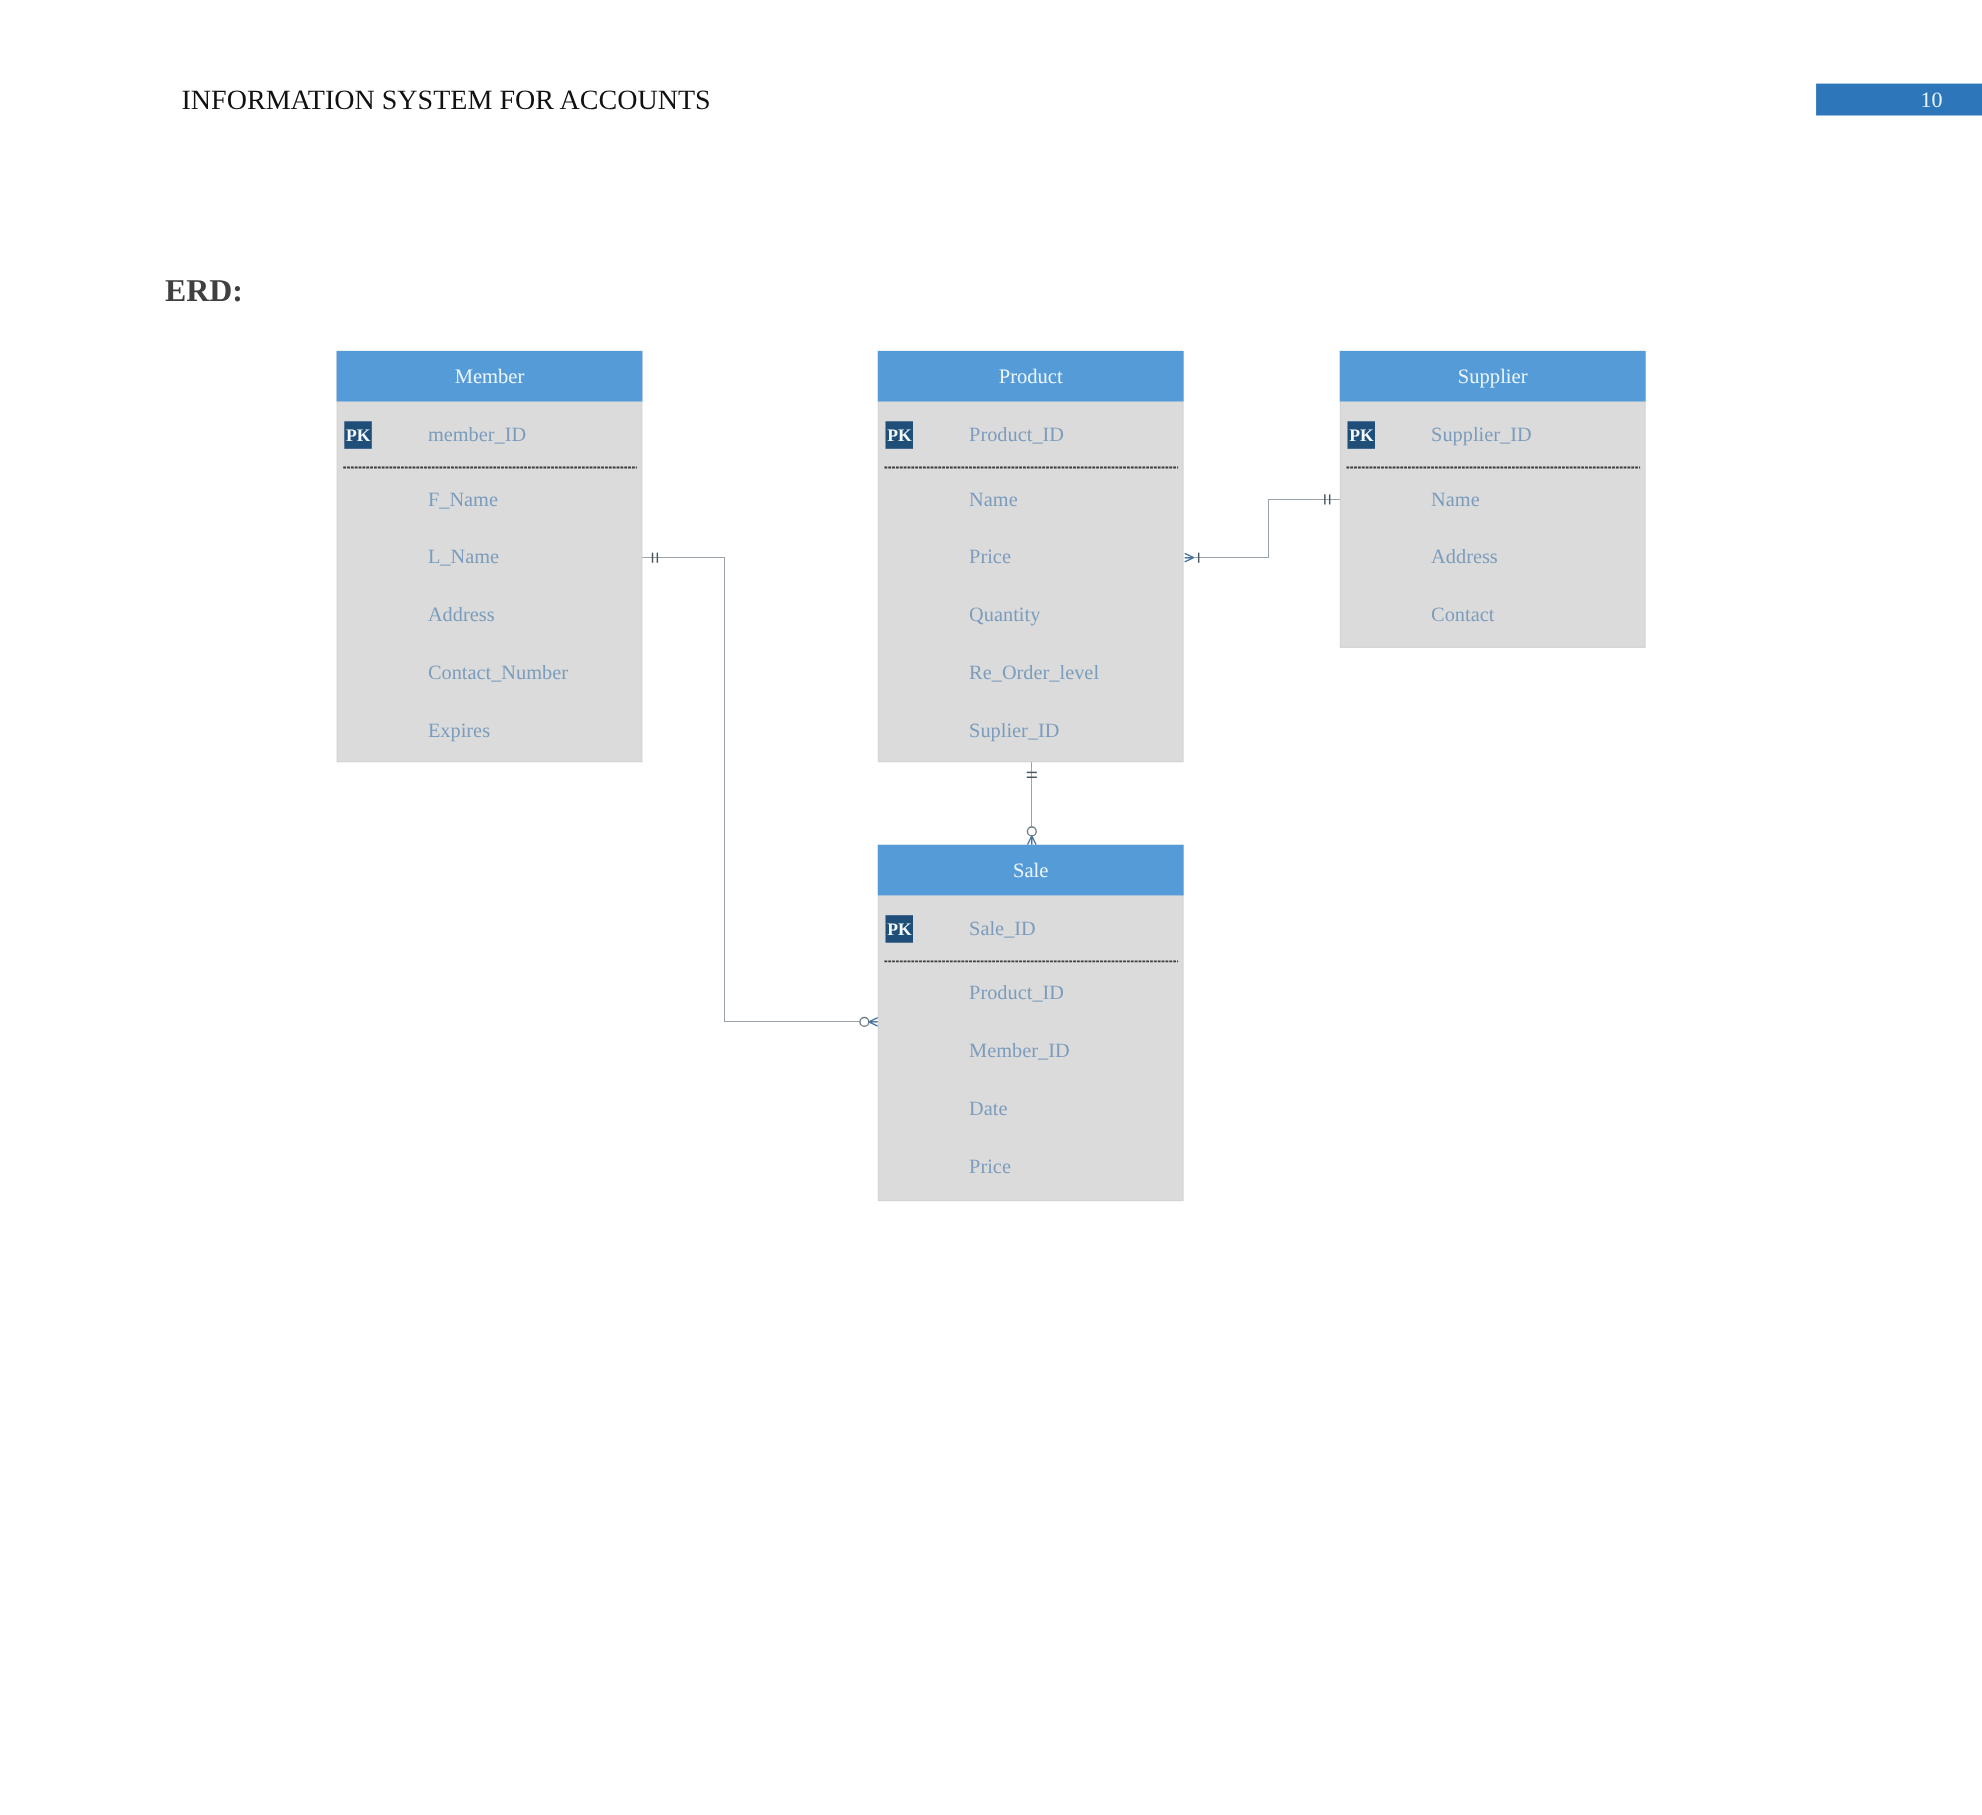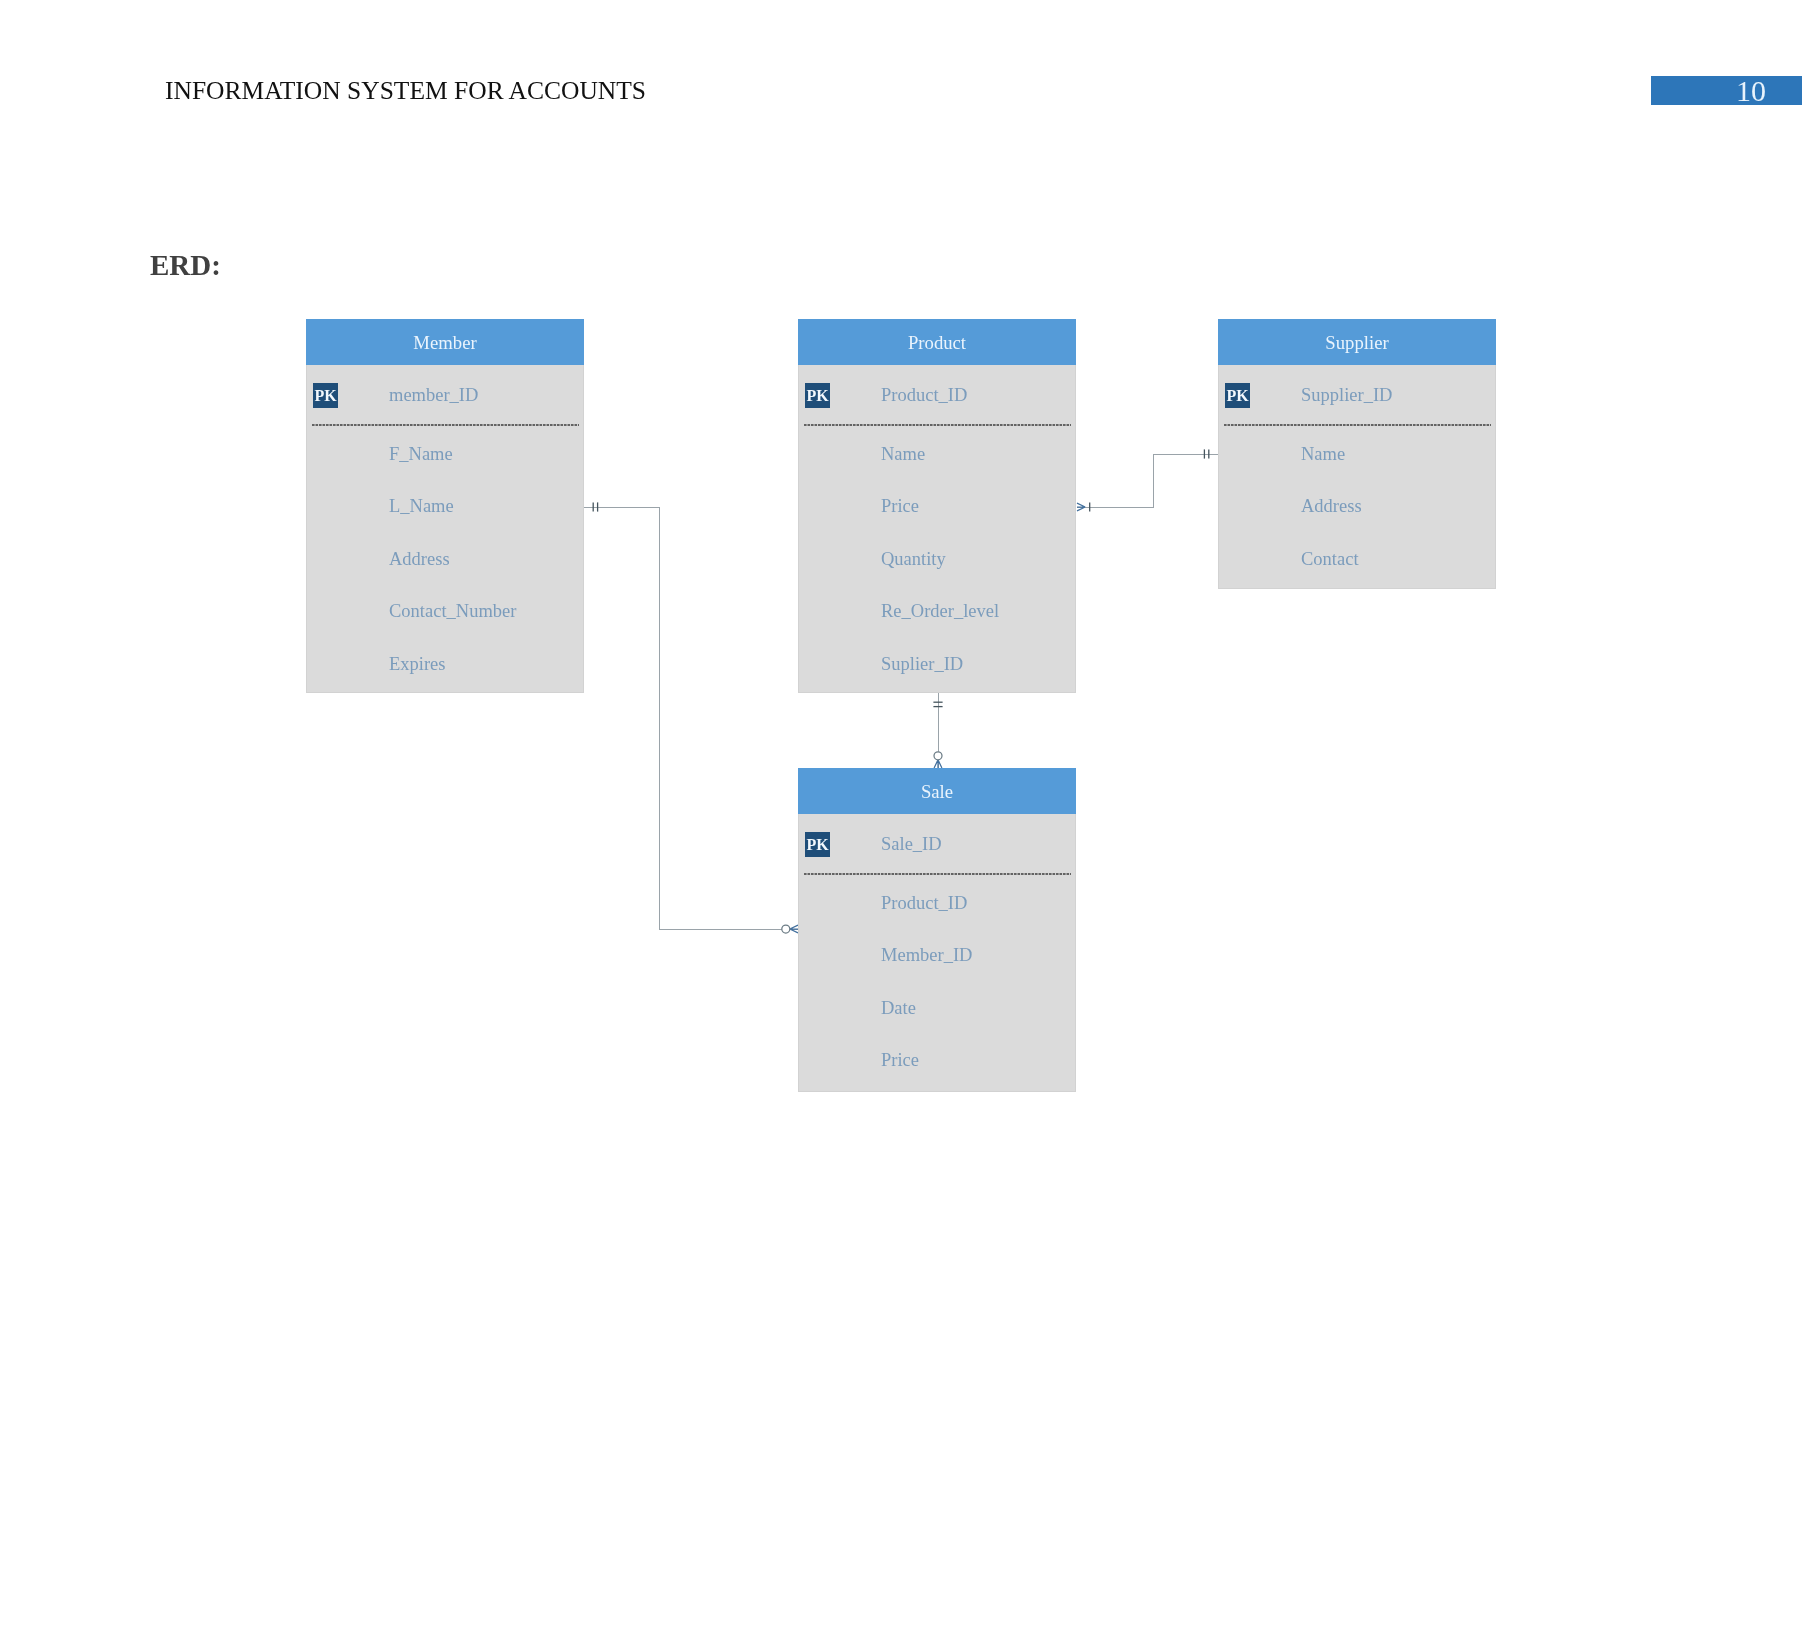--- a/index.html
+++ b/index.html
@@ -7,21 +7,21 @@
   body{width:1802px;height:1650px;background:#fff;
        font-family:"Liberation Serif",serif;position:relative;overflow:hidden;
        -webkit-font-smoothing:antialiased;}
   .page{position:absolute;left:0;top:16px;width:1636px;height:1650px;}
 
   #doc-header{position:absolute;left:165px;top:62px;font-size:25.5px;line-height:25.5px;
               white-space:nowrap;}
   #page-badge{position:absolute;left:1651px;top:60px;width:151px;height:29px;}
   #page-badge .pb-fill{position:absolute;left:0;top:0;width:151px;height:29px;}
   #page-badge .pb-num{position:absolute;right:36px;top:2px;height:29px;
-                      font-size:30px;line-height:26px;}
+                      font-size:20px;line-height:26px;}
   #erd-title{position:absolute;left:150px;top:235px;font-size:29px;line-height:29px;
              font-weight:bold;}
 
   #erd-canvas{position:absolute;left:0;top:0;width:1802px;height:1650px;overflow:visible;}
   .ent-title{font-size:18.7px;text-anchor:middle;}
   .attr-text{font-size:18.5px;}
   .pk-text{font-size:16px;font-weight:bold;}
 </style>
 </head>
 <body style="background: rgb(255, 255, 255);">

